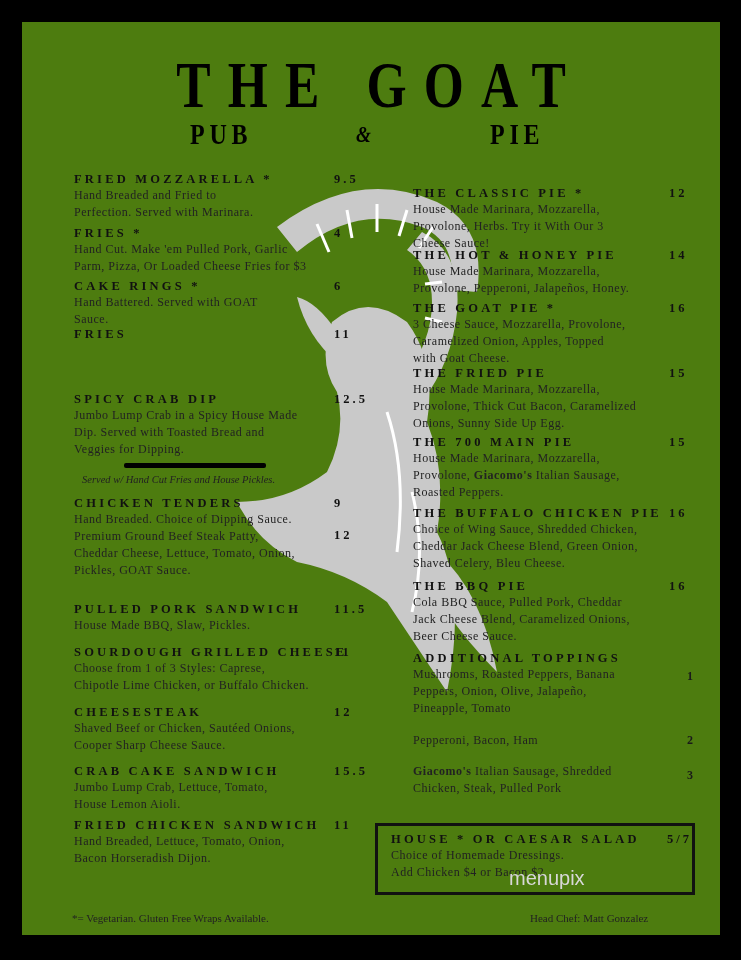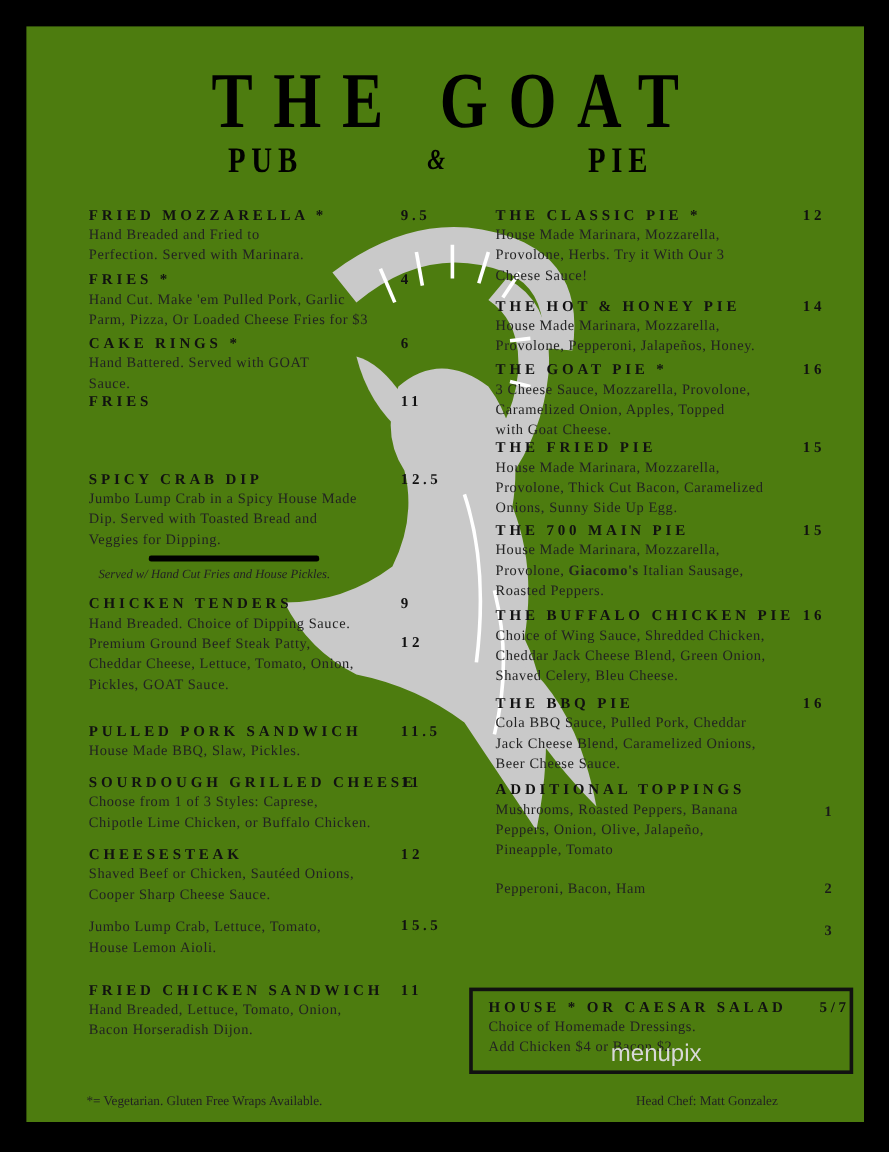--- a/index.html
+++ b/index.html
@@ -17,21 +17,21 @@
   .item .name { font-weight:bold; font-size:12.5px; letter-spacing:3.2px; color:#111; white-space:nowrap; }
   .item .price { position:absolute; top:0; font-weight:bold; font-size:12.5px; letter-spacing:3px; color:#111; white-space:nowrap;font-family:Liberation Serif, serif; }
   .item .desc { font-size:12px; line-height:17.2px; letter-spacing:0.5px; color:#222; white-space:pre-line; }
   .left .price { left:260px; }
   .left { left:52px; width:300px; }
   .right { left:391px; width:300px; }
   .right .price { left:256px; }
   .divider { position:absolute; left:102px; top:441px; width:142px; height:5px; background:#000; border-radius:2px; }
   .served { position:absolute; left:60px; top:452px; font-style:italic; font-size:10.5px; color:#222; }
   .toppings-price { position:absolute; font-weight:bold; font-size:12px; }
-  .salad-box { position:absolute; left:369px; top:801px; width:320px; height:72px; border:3px solid #111; box-sizing:border-box; }
+  .salad-box { position:absolute; left:353px; top:801px; width:320px; height:72px; border:3px solid #111; box-sizing:border-box; }
   .footer { position:absolute; top:890px; font-size:11px; color:#222; }
   .menupix { position:absolute; left:487px; top:845px; font-family:"Liberation Sans",sans-serif; font-size:20px; color:#d8d8d8; }
 </style>
 </head>
 <body>
 
 <div class="page">
 
   <svg class="watermark" viewBox="0 0 280 560">
     <g fill="#c9c9c9">
@@ -116,32 +116,33 @@
     <div class="desc">Choose from 1 of 3 Styles: Caprese,
 Chipotle Lime Chicken, or Buffalo Chicken.</div>
   </div>
   <div class="item left" style="top:683px">
     <div class="name">CHEESESTEAK</div>
     <div class="price">12</div>
     <div class="desc">Shaved Beef or Chicken, Sautéed Onions,
 Cooper Sharp Cheese Sauce.</div>
   </div>
   <div class="item left" style="top:742px">
+    <div class="name">CRAB CAKE SANDWICH</div>
     <div class="price">15.5</div>
     <div class="desc">Jumbo Lump Crab, Lettuce, Tomato,
 House Lemon Aioli.</div>
   </div>
   <div class="item left" style="top:796px">
     <div class="name">FRIED CHICKEN SANDWICH</div>
     <div class="price">11</div>
     <div class="desc">Hand Breaded, Lettuce, Tomato, Onion,
 Bacon Horseradish Dijon.</div>
   </div>
 
-  <div class="item right" style="top:150px">
+  <div class="item right" style="top:164px">
     <div class="name">THE CLASSIC PIE *</div>
     <div class="price">12</div>
     <div class="desc">House Made Marinara, Mozzarella,
 Provolone, Herbs. Try it With Our 3
 Cheese Sauce!</div>
   </div>
   <div class="item right" style="top:226px">
     <div class="name">THE HOT &amp; HONEY PIE</div>
     <div class="price">14</div>
     <div class="desc">House Made Marinara, Mozzarella,
@@ -182,20 +183,22 @@
 Jack Cheese Blend, Caramelized Onions,
 Beer Cheese Sauce.</div>
   </div>
 
   <div class="item right" style="top:629px">
     <div class="name">ADDITIONAL TOPPINGS</div>
     <div class="desc">Mushrooms, Roasted Peppers, Banana
 Peppers, Onion, Olive, Jalapeño,
 Pineapple, Tomato</div>
     <div class="desc" style="margin-top:14px">Pepperoni, Bacon, Ham</div>
+    <div class="desc" style="margin-top:14px"><b>Giacomo's</b><span> Italian Sausage, Shredded
+Chicken, Steak, Pulled Pork</span></div>
   </div>
   <div class="toppings-price" style="left:665px;top:647px">1</div>
   <div class="toppings-price" style="left:665px;top:711px">2</div>
   <div class="toppings-price" style="left:665px;top:746px">3</div>
 
   <div class="salad-box">
     <div class="item" style="left:13px;top:6px;width:300px">
       <div class="name">HOUSE * OR CAESAR SALAD</div>
       <div class="price" style="left:276px">5/7</div>
       <div class="desc">Choice of Homemade Dressings.

